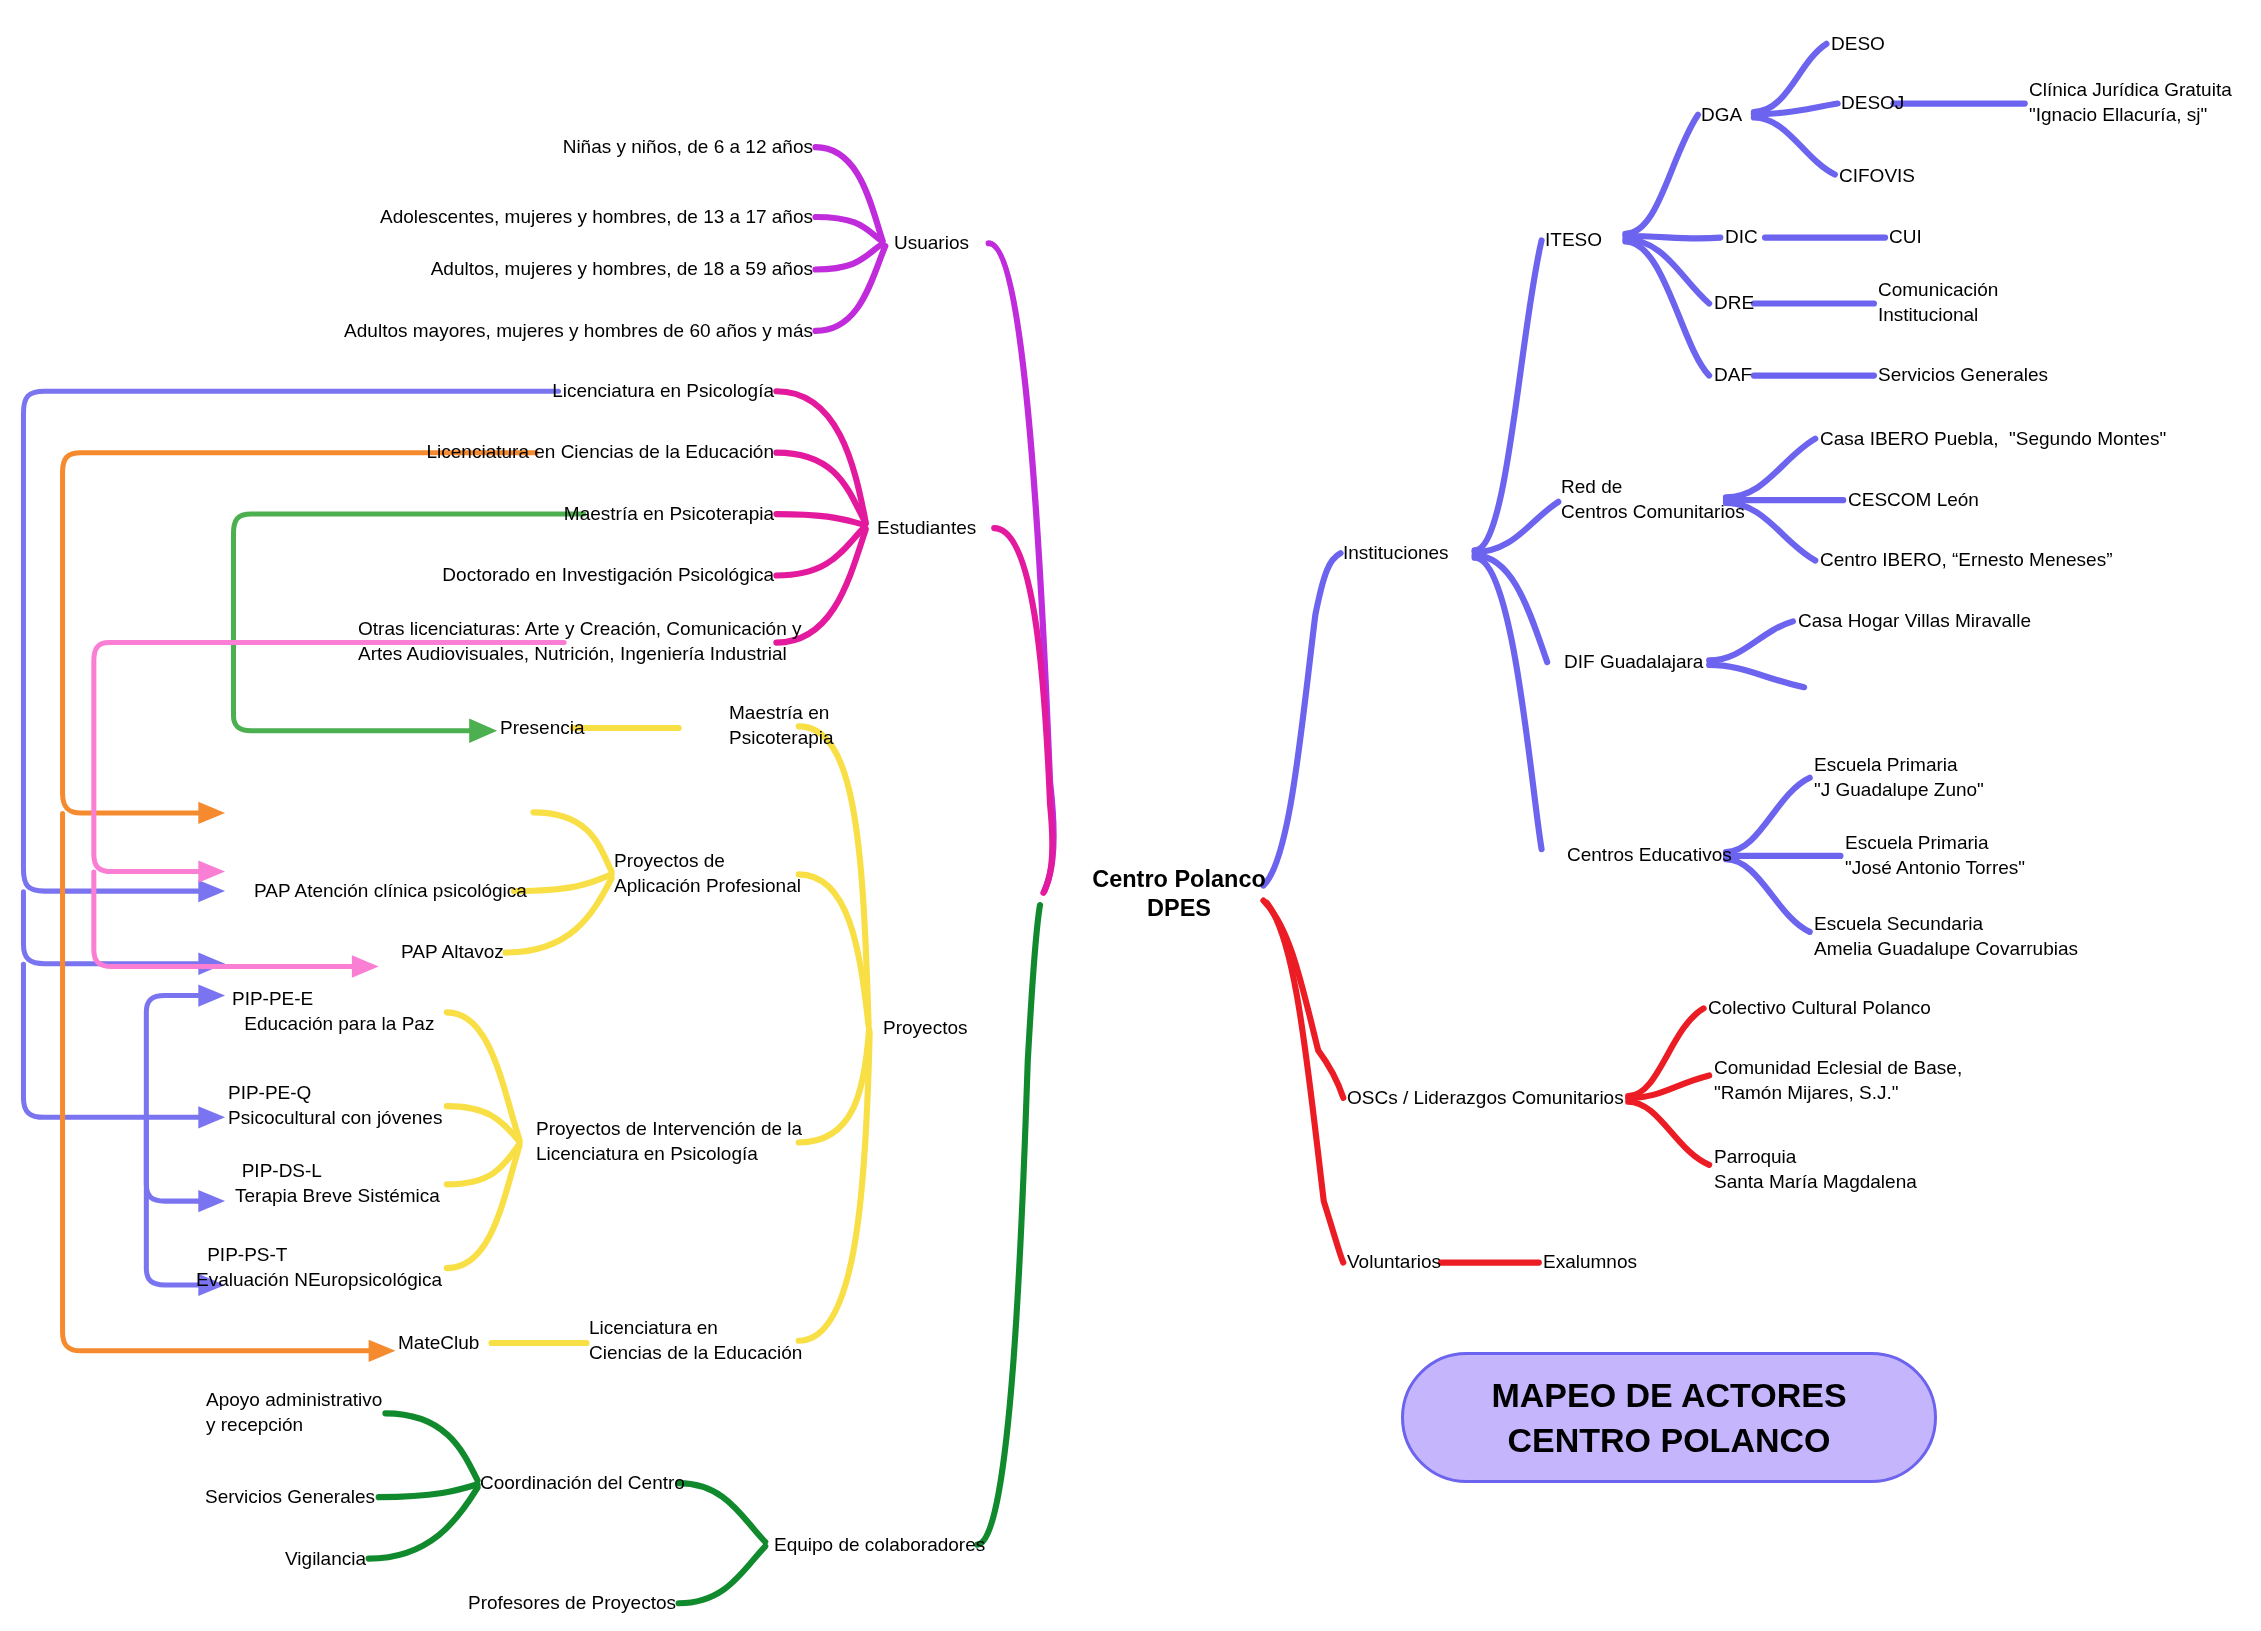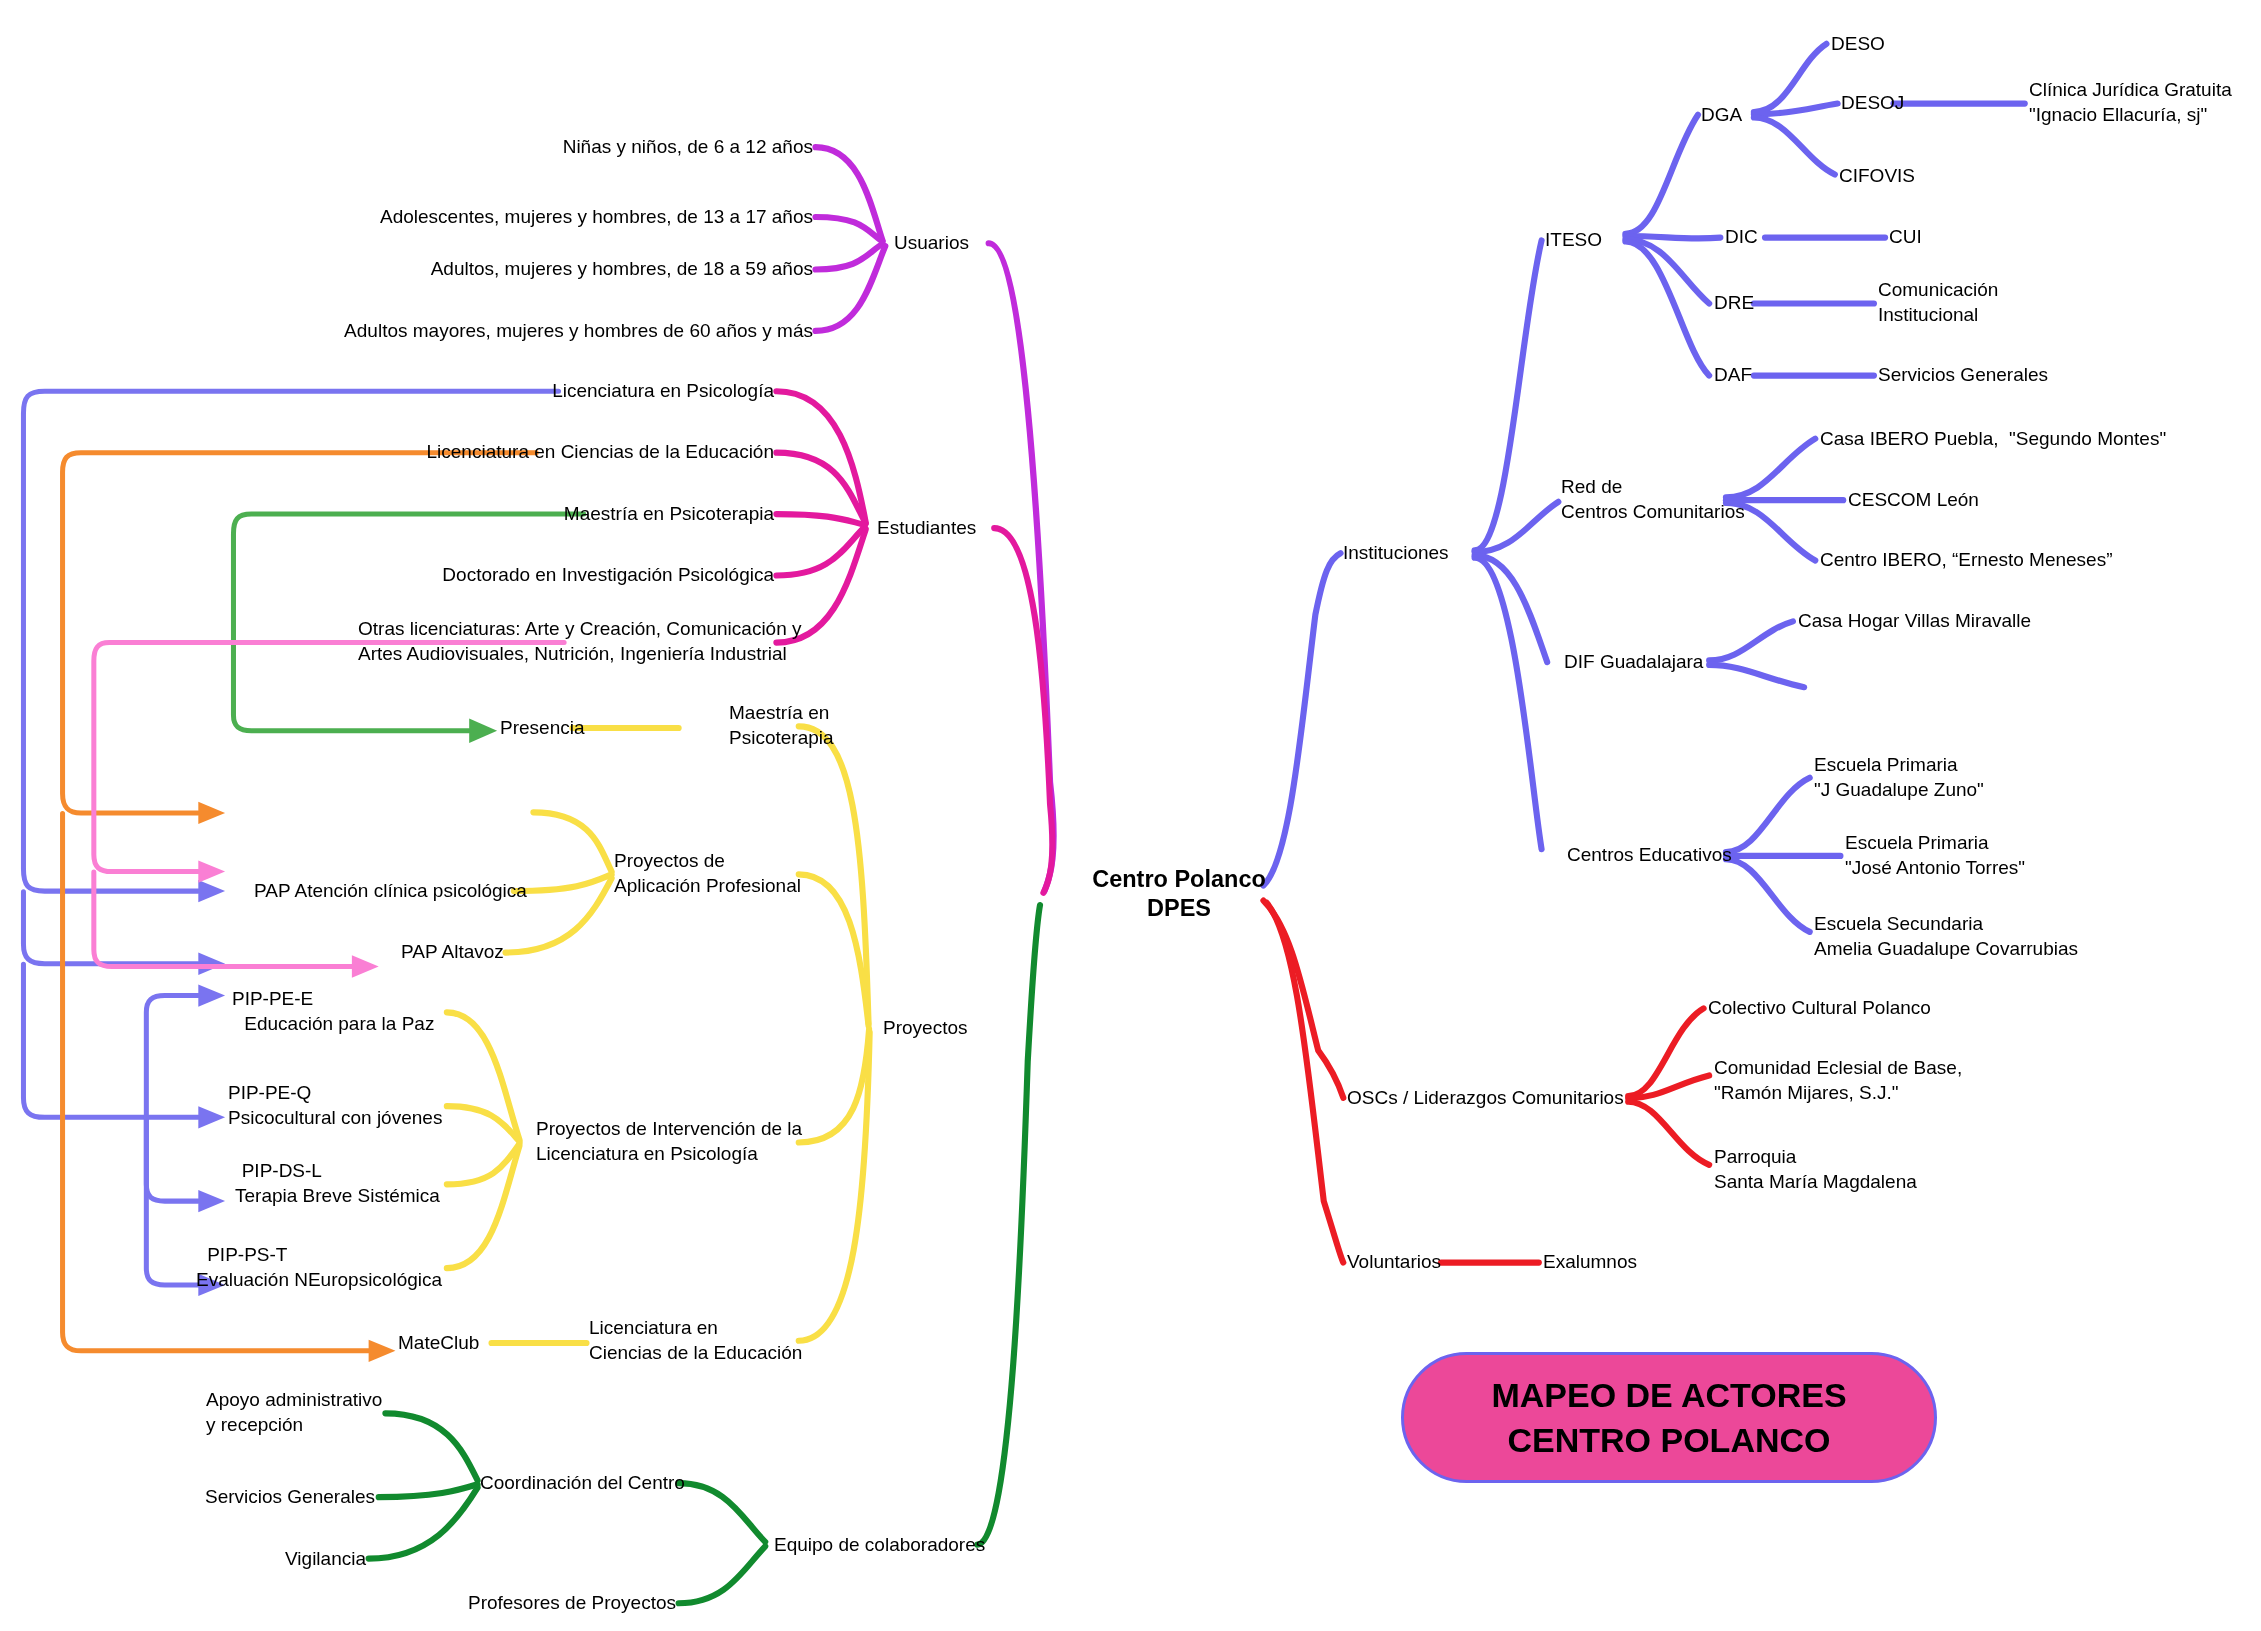--- a/index.html
+++ b/index.html
@@ -6,21 +6,21 @@
   html,body{margin:0;padding:0;background:#fff;}
   body{font-family:"Liberation Sans","DejaVu Sans",sans-serif;}
   #stage{position:relative;width:2261px;height:1632px;background:#fff;overflow:hidden;}
   #wires{position:absolute;left:0;top:0;width:2261px;height:1632px;pointer-events:none;}
   .nd{position:absolute;color:#000;font-size:19px;line-height:1.30;white-space:pre;}
   .r{transform:translate(-100%,-50%);text-align:right;}
   .l{transform:translate(0,-50%);text-align:left;}
   .c{transform:translate(-50%,-50%);text-align:center;}
   .root{font-size:23.5px;font-weight:bold;line-height:1.25;}
   #titlebox{position:absolute;left:1401px;top:1352px;width:536px;height:131px;
-    border:3.9px solid #6C63EF;border-radius:66px/66px;background:#ec4899;
+    border:3.9px solid #6C63EF;border-radius:66px/66px;background:#c4b5fd;
     display:flex;align-items:center;justify-content:center;box-sizing:border-box;}
   #titlebox .tt{font-size:34px;font-weight:bold;line-height:1.30;text-align:center;color:#000;}
 </style>
 </head>
 <body>
 
 <div id="stage">
 
   <svg id="wires" viewBox="0 0 4048 2921" fill="none" stroke-linecap="round">
 

